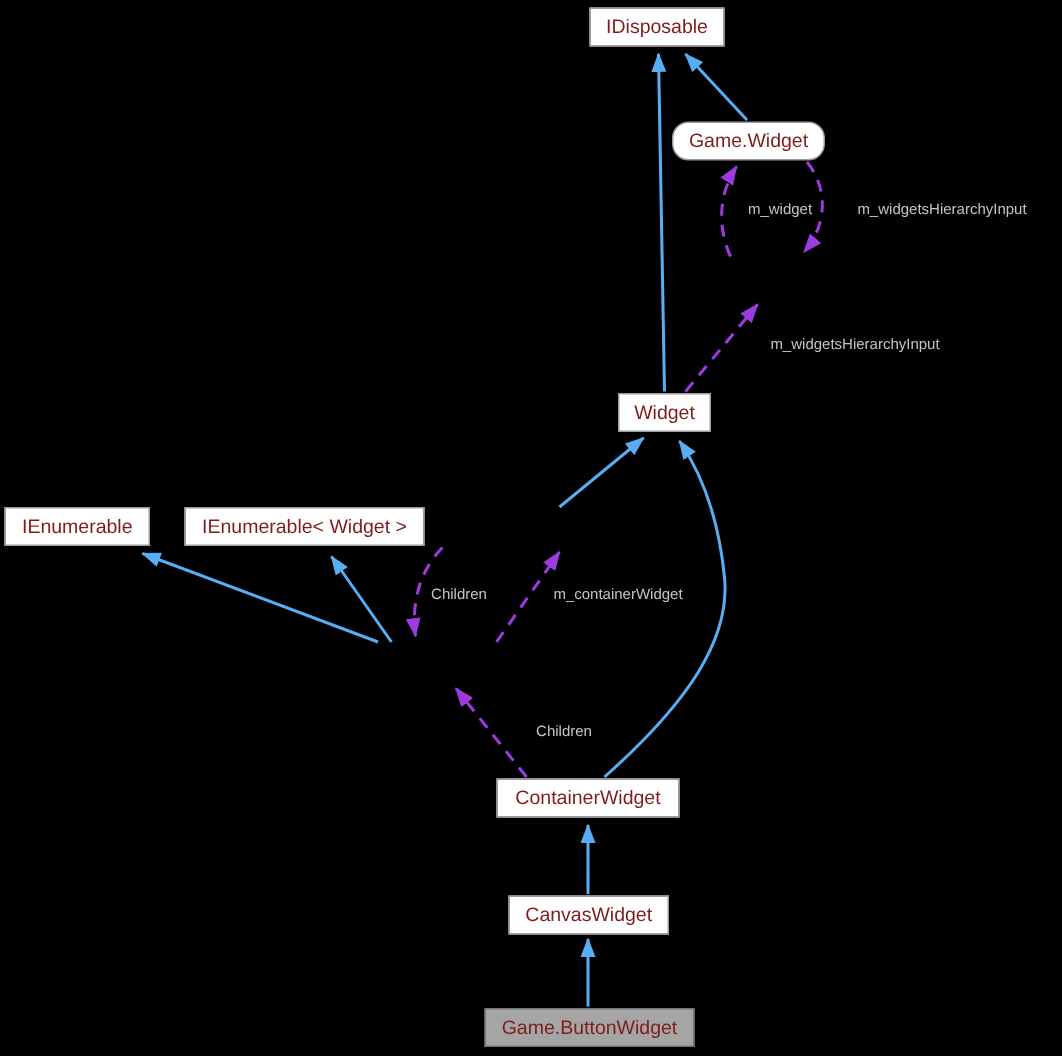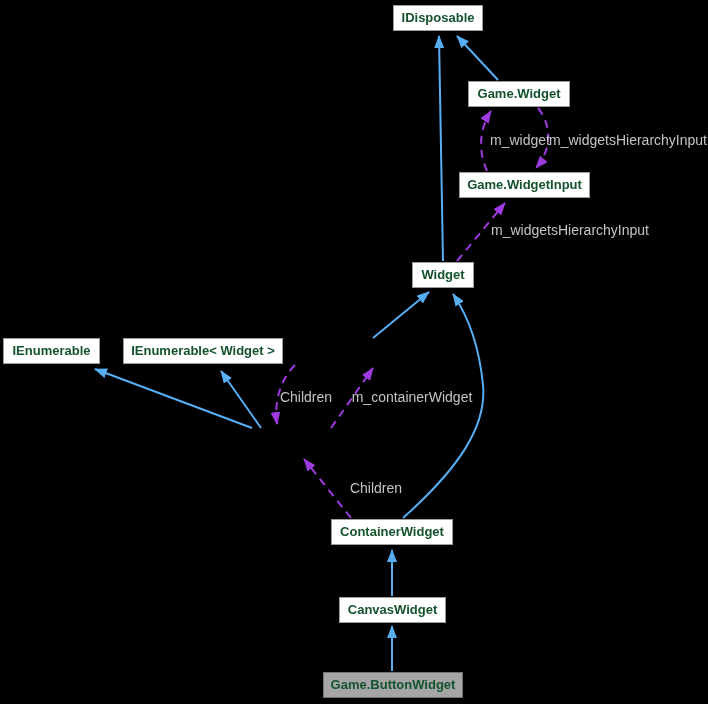--- a/index.html
+++ b/index.html
@@ -9,38 +9,37 @@
     background:#000;
     font-family:"Liberation Sans", sans-serif;
     overflow:hidden;
   }
   .edges{position:absolute;left:0;top:0;}
   .node{
     position:absolute;
     height:24px;
     background:#ffffff;
     border:1px solid #9c9c9c;
-    color:#14532d;
+    color:#7f1d1d;
     font-size:13px;
     line-height:24px;
     text-align:center;
     white-space:nowrap;
     box-sizing:content-box;
     cursor:pointer;
-    font-weight:bold;
   }
   .node.current{
     background:#a5a5a5;
     border:1px solid #737373;
   }
   .edge-label{
     position:absolute;
     transform:translate(-50%,-50%);
     color:#c4c4c4;
-    font-size:14px;
+    font-size:10px;
     white-space:nowrap;
   }
 </style>
 </head>
 <body>
 
 <div class="canvas">
 
   <svg class="edges" width="708" height="704" viewBox="0 0 708 704">
     <defs>
@@ -63,22 +62,21 @@
 
     <path d="M487 171 C479 153 478 131 491 111" stroke="#9e3be0" stroke-width="2" fill="none" stroke-dasharray="8 6" marker-end="url(#arrow-purple)"></path>
     <path d="M538 108 C551 124 553 148 536 168" stroke="#9e3be0" stroke-width="2" fill="none" stroke-dasharray="8 6" marker-end="url(#arrow-purple)"></path>
     <path d="M457 261 L505 203" stroke="#9e3be0" stroke-width="2" fill="none" stroke-dasharray="8 6" marker-end="url(#arrow-purple)"></path>
     <path d="M295 365 C280 380 274 402 277 424" stroke="#9e3be0" stroke-width="2" fill="none" stroke-dasharray="8 6" marker-end="url(#arrow-purple)"></path>
     <path d="M331 428 L373 368" stroke="#9e3be0" stroke-width="2" fill="none" stroke-dasharray="8 6" marker-end="url(#arrow-purple)"></path>
     <path d="M351 518 L304 459" stroke="#9e3be0" stroke-width="2" fill="none" stroke-dasharray="8 6" marker-end="url(#arrow-purple)"></path>
   </svg>
 
   <div class="node" style="left:393px;top:5px;width:88px;"><span>IDisposable</span></div>
-  <div class="node" style="left:468px;top:81px;width:100px;"><span>Game.Widget</span></div>
-  <div class="node" style="left:459px;top:172px;width:129px;"><span>Game.WidgetInput</span></div>
+  <div class="node" style="left:448px;top:81px;width:100px;border-radius:11px;"><span>Game.Widget</span></div>
   <div class="node" style="left:412px;top:262px;width:60px;"><span>Widget</span></div>
   <div class="node" style="left:123px;top:338px;width:158px;"><span>IEnumerable&lt; Widget &gt;</span></div>
   <div class="node" style="left:3px;top:338px;width:95px;"><span>IEnumerable</span></div>
   <div class="node" style="left:331px;top:519px;width:120px;"><span>ContainerWidget</span></div>
   <div class="node" style="left:339px;top:597px;width:105px;"><span>CanvasWidget</span></div>
   <div class="node current" style="left:323px;top:672px;width:138px;"><span>Game.ButtonWidget</span></div>
 
   <div class="edge-label" style="left:520px;top:140px;">m_widget</div>
   <div class="edge-label" style="left:628px;top:140px;">m_widgetsHierarchyInput</div>
   <div class="edge-label" style="left:570px;top:230px;">m_widgetsHierarchyInput</div>

